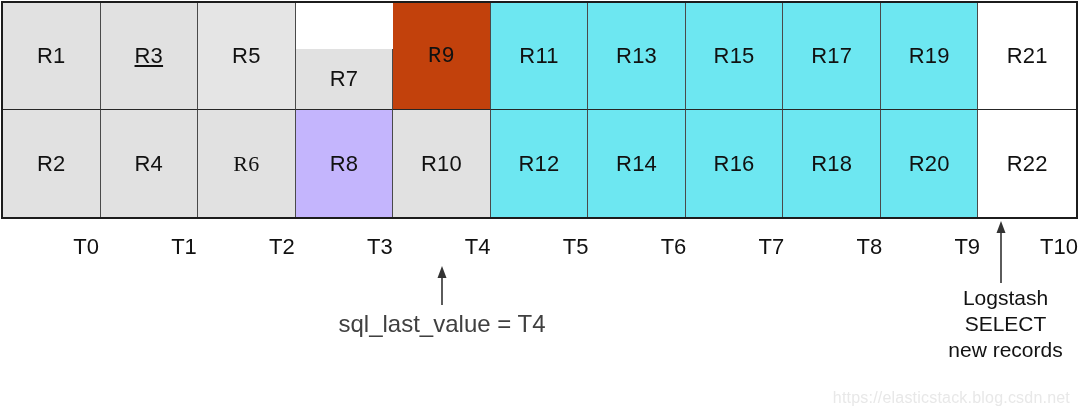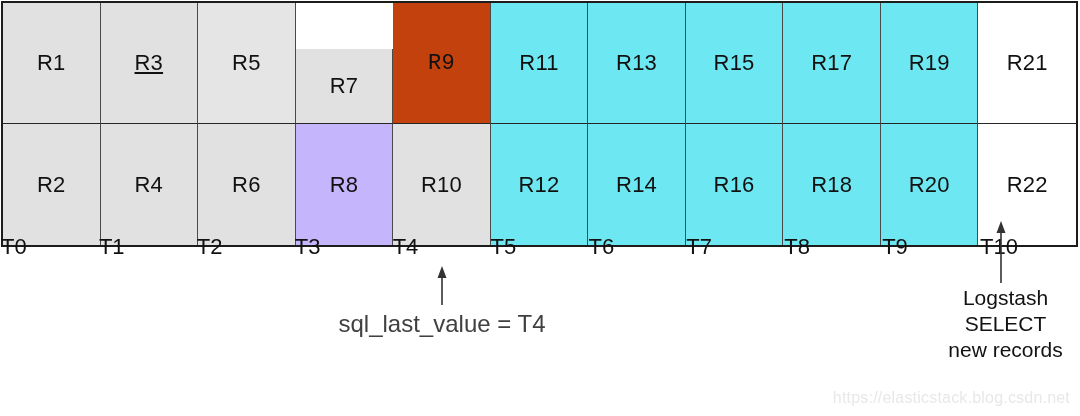--- a/index.html
+++ b/index.html
@@ -12,21 +12,21 @@
     color: #111111;
     overflow: hidden;
   }
 
   
   .records-table {
     position: absolute;
     left: 1px;
     top: 1px;
     width: 1077px;
-    height: 246px;
+    height: 218px;
     box-sizing: border-box;
     border: 2px solid #1c1c1c;
     display: grid;
     grid-template-columns: repeat(11, 1fr);
     grid-auto-rows: 1fr;
   }
   .cell {
     display: flex;
     align-items: center;
     justify-content: center;
@@ -42,21 +42,21 @@
   
   .timeline {
     position: absolute;
     left: 1px;
     top: 234px;
     width: 1077px;
     display: grid;
     grid-template-columns: repeat(11, 1fr);
   }
   .tlabel {
-    text-align: left;
+    text-align: right;
     font-size: 22px;
     line-height: 26px;
   }
 
   
   .arrow { position: absolute; color: #333333; }
   .arrow-t4 { left: 433px; top: 264px; }
   .arrow-t10 { left: 992px; top: 220px; }
 
   
@@ -102,21 +102,21 @@
       <div class="cell" style="background: rgb(225, 225, 225); margin-top: 46px;">R7</div>
       <div class="cell" style="background: #c2410c; font-family: Liberation Mono, monospace;">R9</div>
       <div class="cell" style="background: rgb(109, 231, 241);">R11</div>
       <div class="cell" style="background: rgb(109, 231, 241);">R13</div>
       <div class="cell" style="background: rgb(109, 231, 241);">R15</div>
       <div class="cell" style="background: rgb(109, 231, 241);">R17</div>
       <div class="cell" style="background: rgb(109, 231, 241);">R19</div>
       <div class="cell" style="background: rgb(255, 255, 255);">R21</div>
       <div class="cell" style="background: rgb(225, 225, 225);">R2</div>
       <div class="cell" style="background: rgb(225, 225, 225);">R4</div>
-      <div class="cell" style="background: rgb(225, 225, 225);">R6</div>
+      <div class="cell" style="background: rgb(225, 225, 225); font-family: Liberation Serif, serif;">R6</div>
       <div class="cell" style="background: #c4b5fd;">R8</div>
       <div class="cell" style="background: rgb(225, 225, 225);">R10</div>
       <div class="cell" style="background: rgb(109, 231, 241);">R12</div>
       <div class="cell" style="background: rgb(109, 231, 241);">R14</div>
       <div class="cell" style="background: rgb(109, 231, 241);">R16</div>
       <div class="cell" style="background: rgb(109, 231, 241);">R18</div>
       <div class="cell" style="background: rgb(109, 231, 241);">R20</div>
       <div class="cell" style="background: rgb(255, 255, 255);">R22</div>
     </div>
 

